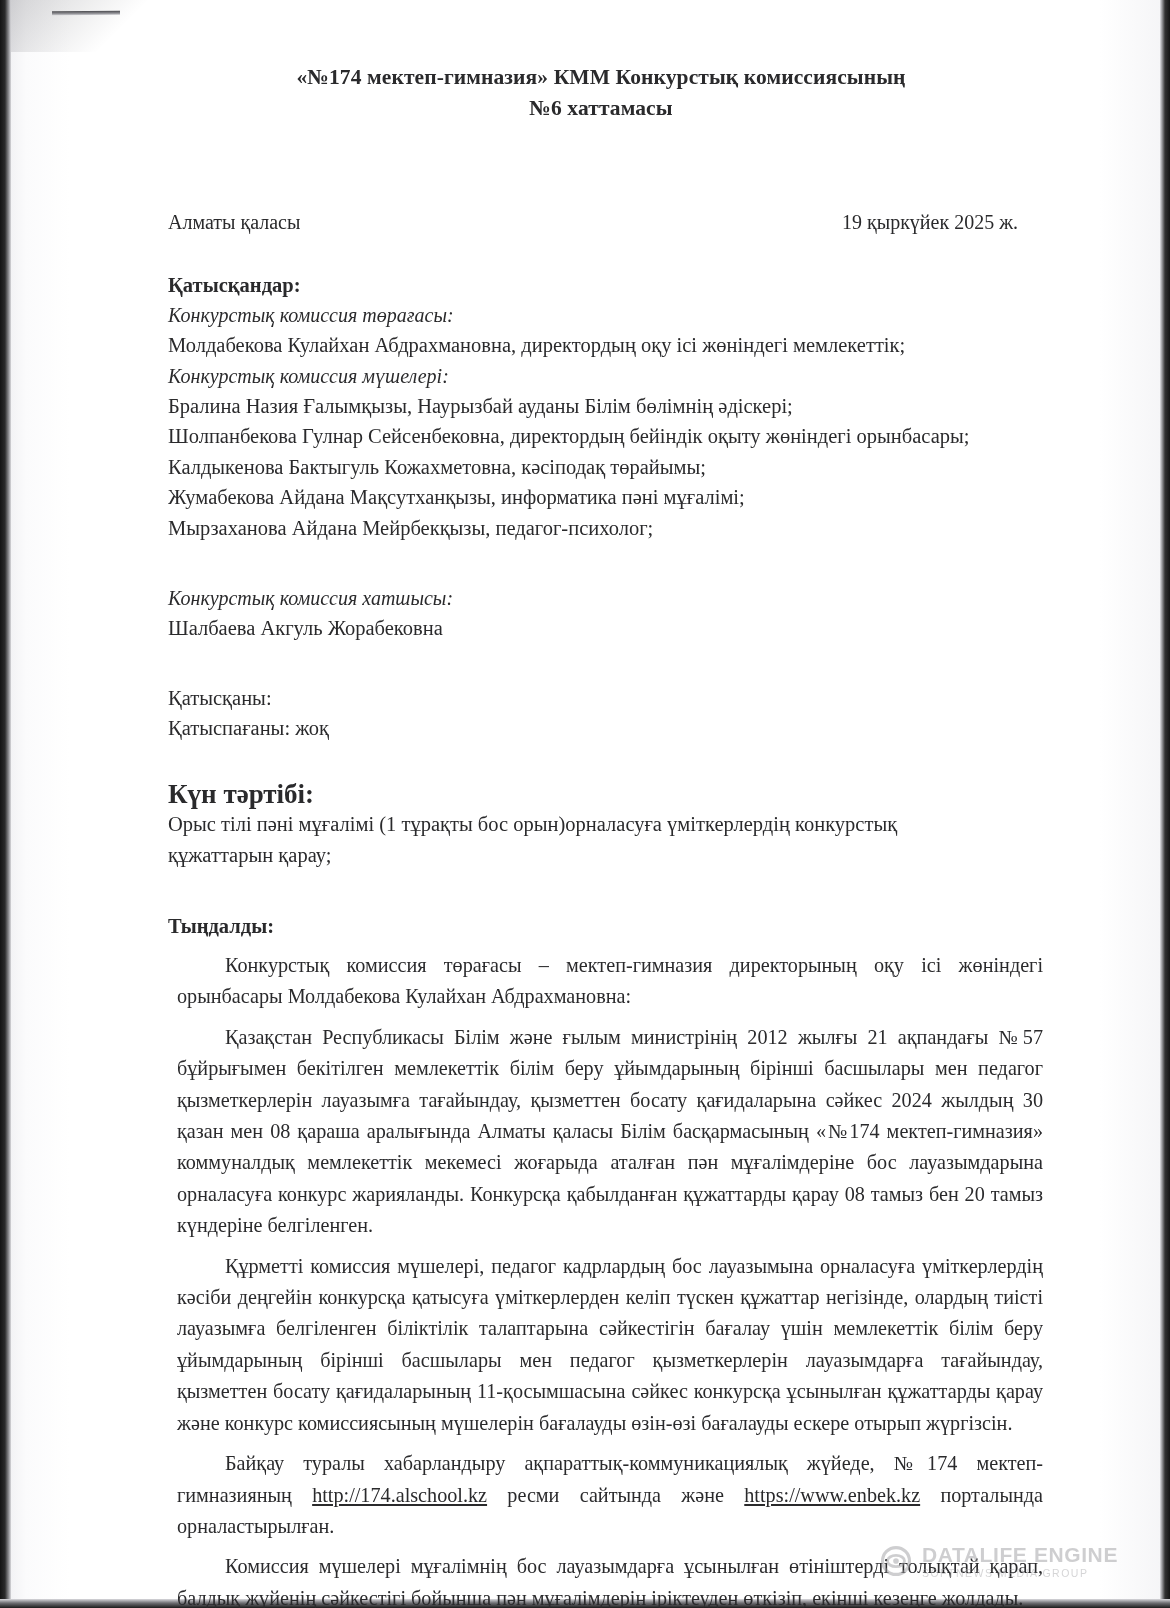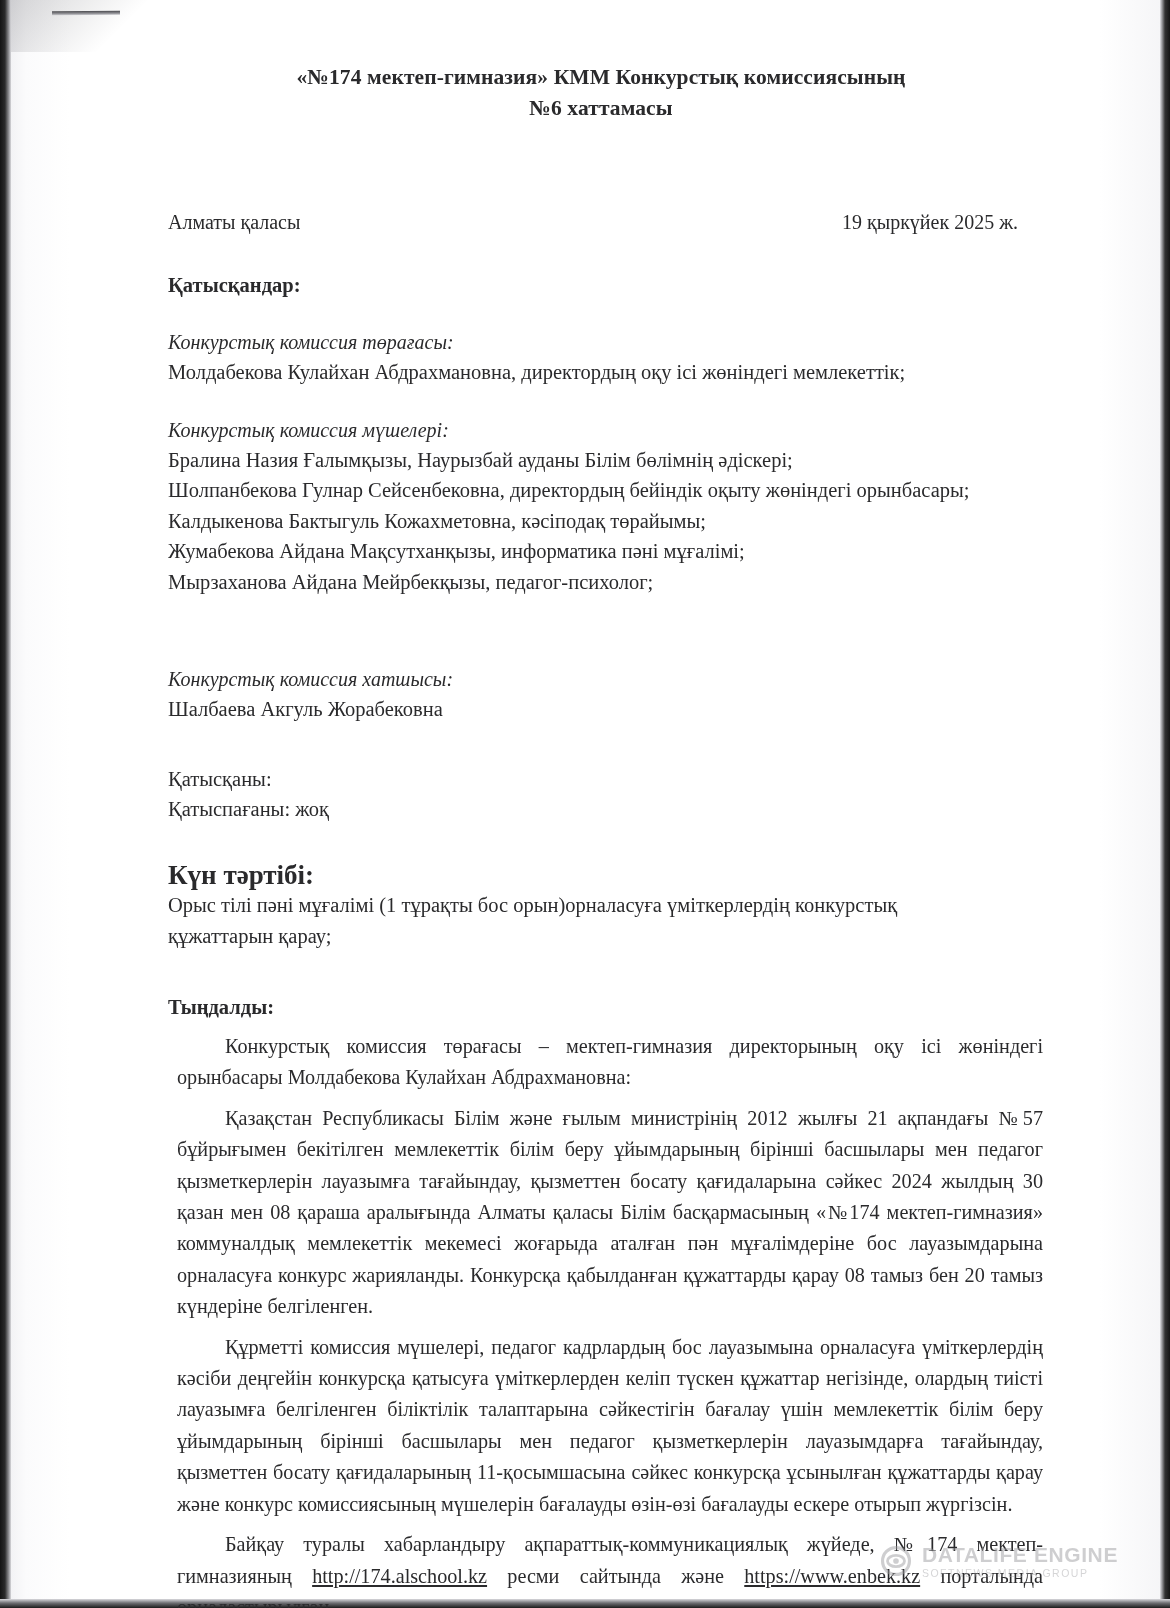--- a/index.html
+++ b/index.html
@@ -94,21 +94,20 @@
   .section-head {
     font-weight: bold;
     font-size: 20.5px;
     line-height: 30px;
     margin-top: 34px;
   }
   .subhead-italic {
     font-style: italic;
     font-size: 20px;
     line-height: 30px;
-    margin-top: 27px;
   }
   .plain-line {
     font-size: 20.5px;
     line-height: 30px;
     white-space: nowrap;
   }
   .names-block .plain-line { line-height: 30.5px; }
   .gap-lg { height: 40px; }
 
   .agenda-head {

